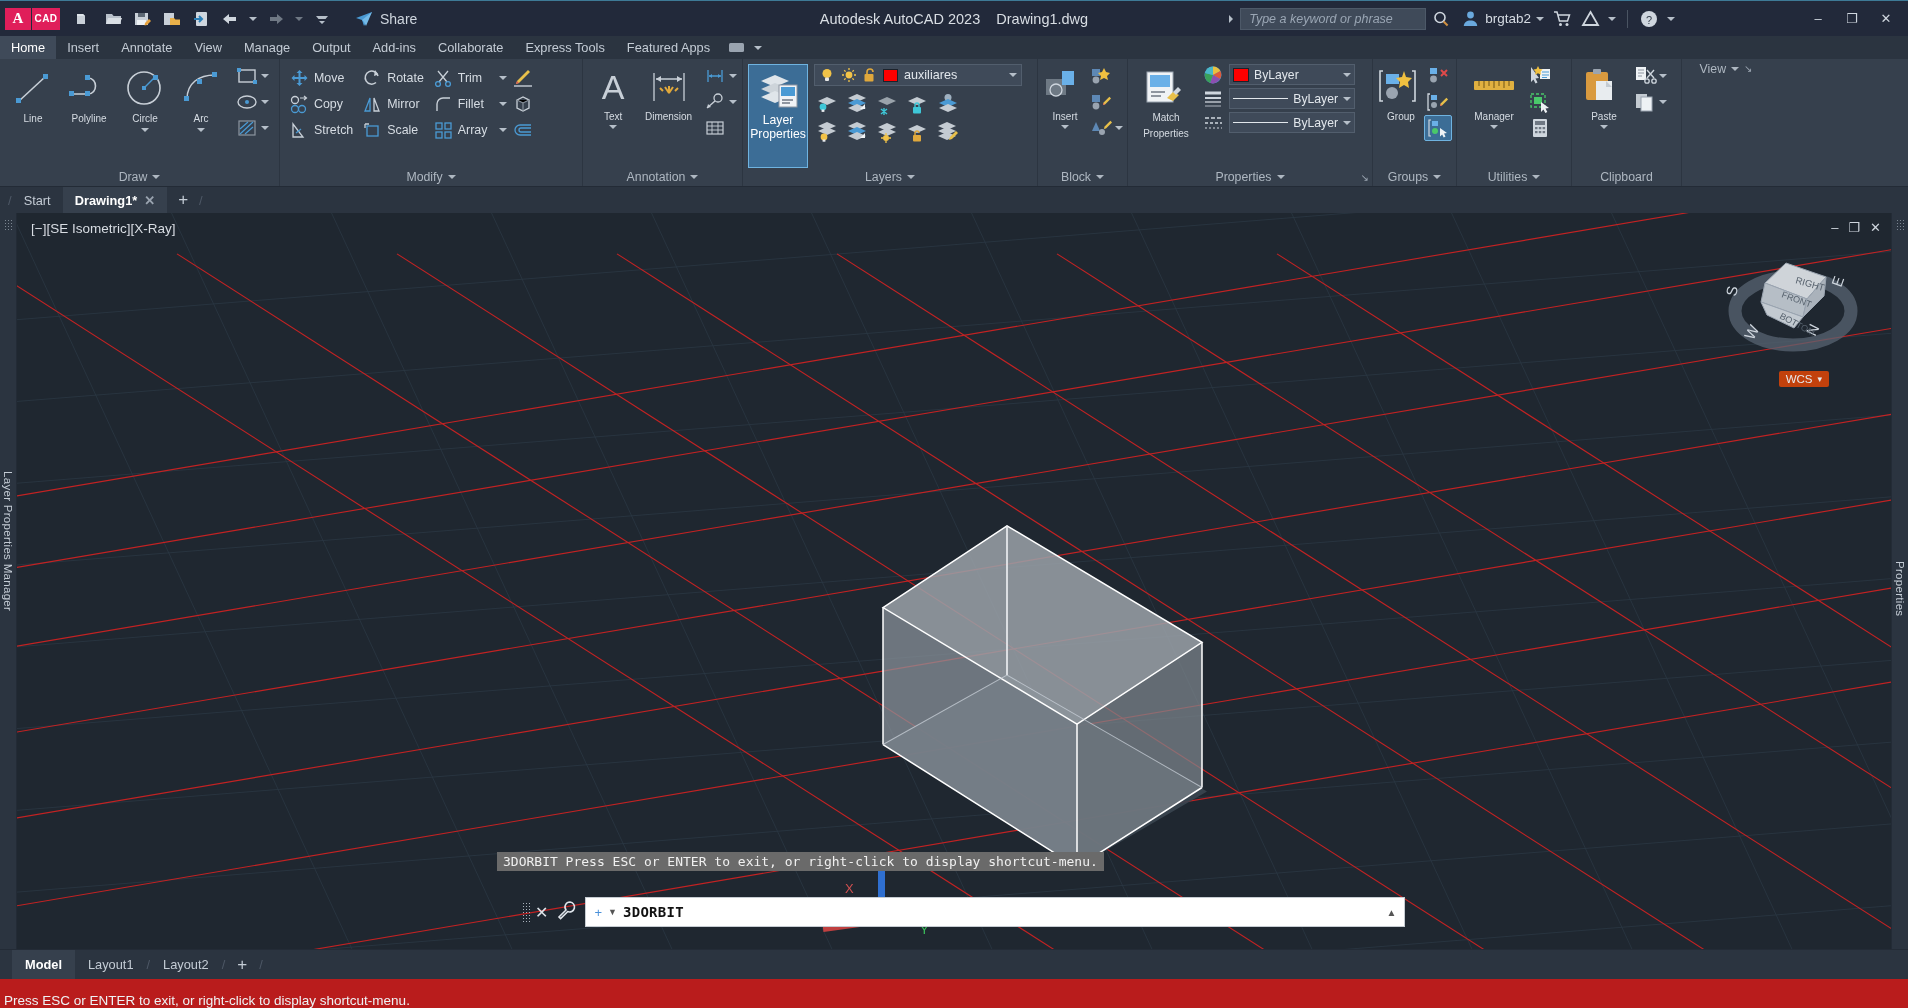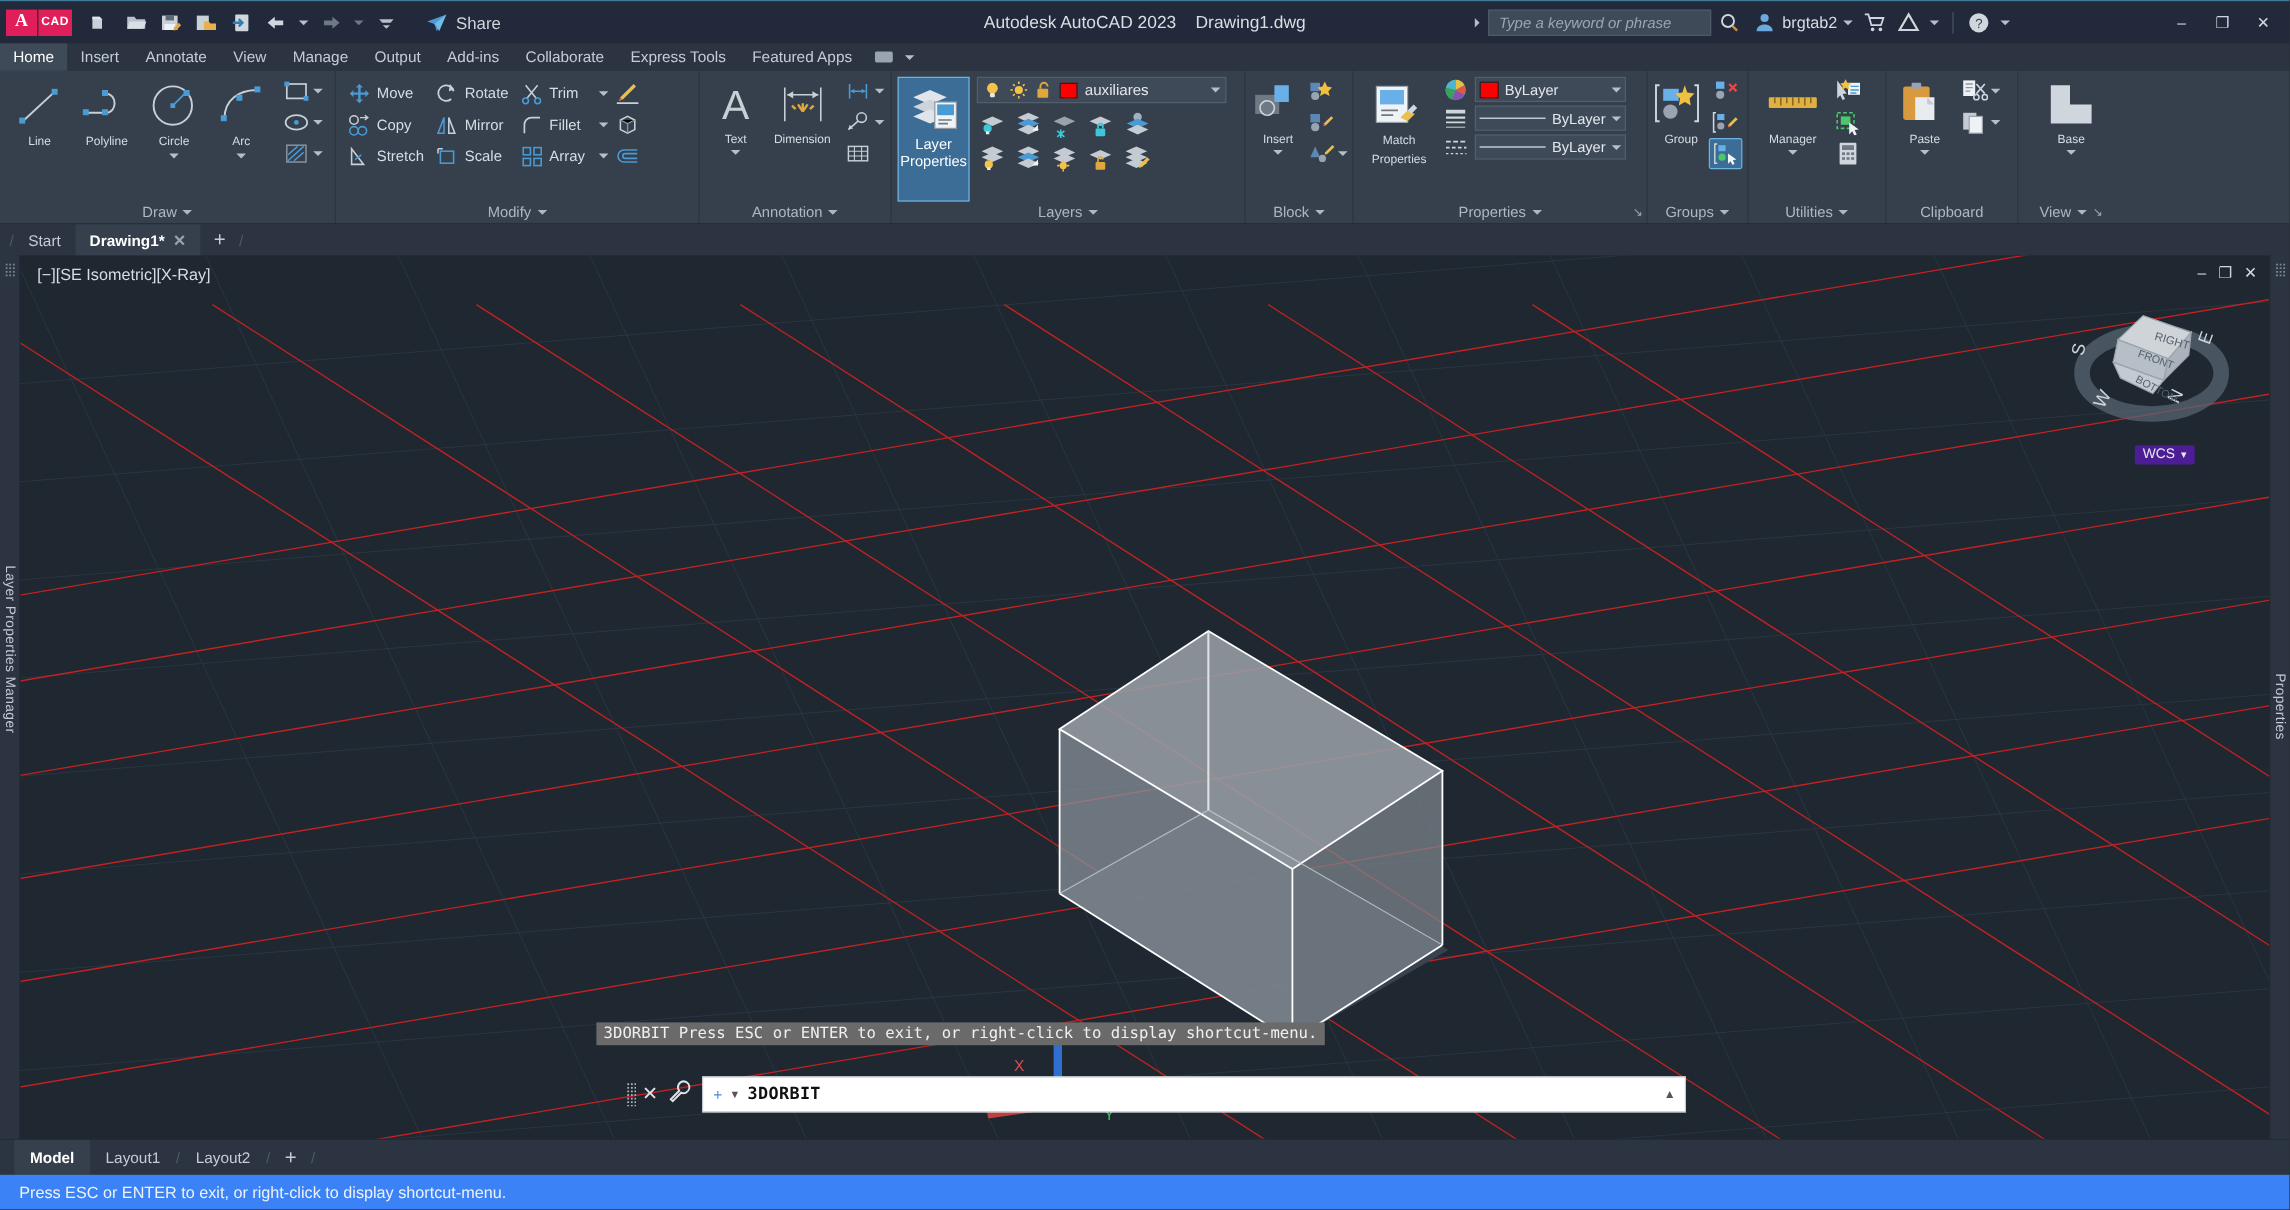--- a/index.html
+++ b/index.html
@@ -188,21 +188,21 @@
   .vp-winbtns {
     position: absolute; right: 10px; top: 7px; display: flex; gap: 10px;
     z-index: 5; color: #cfd6de; font-size: 13px;
   }
   .vp-winbtns span { cursor: pointer; }
 
   
   .viewcube { position: absolute; right: 28px; top: 42px; width: 140px; height: 120px; z-index: 6; }
   .wcs-btn {
     position: absolute; right: 62px; top: 158px; z-index: 6;
-    background: #4c1d95; color: #e6eaee; font-size: 11.5px;
+    background: #c2410c; color: #e6eaee; font-size: 11.5px;
     padding: 2px 7px; display: flex; align-items: center; gap: 5px;
     border-radius: 2px; cursor: pointer;
   }
 
   
   .cmd-tooltip {
     position: absolute; left: 480px; bottom: 78px; background: #6a6a6a;
     color: #f0f0f0; font-family: "DejaVu Sans Mono", monospace; font-size: 13px;
     padding: 2px 6px; z-index: 7; white-space: nowrap;
   }
@@ -233,22 +233,22 @@
     flex: 0 0 30px; font-size: 12.8px; padding-left: 12px;
     border-top: 1px solid #232b36;
   }
   .ltab { display: flex; align-items: center; padding: 0 13px; color: #c4ccd5; cursor: pointer; }
   .ltab.active { background: #36404d; color: #ffffff; font-weight: bold; }
   .ltab-sep { color: #4e5866; display: flex; align-items: center; }
   .ltab-plus { display: flex; align-items: center; padding: 0 12px; color: #c4ccd5; font-size: 17px; cursor: pointer; }
 
   
   .statusbar {
-    height: 29px; background: #3b82f6; display: flex; align-items: center;
-    flex: 0 0 29px; padding-left: 16px; color: #eef2f5; font-size: 13.5px;
+    height: 29px; background: #b91c1c; display: flex; align-items: flex-end;
+    flex: 0 0 29px; padding-left: 4px; color: #eef2f5; font-size: 13.5px;
   }
 </style>
 </head>
 <body>
 
 <div class="titlebar">
   <div class="logo-a">A</div>
   <div class="logo-cad">CAD</div>
 
   <div class="qat">
@@ -977,29 +977,20 @@
           <div class="dd-caret"></div>
         </div>
       </div>
     </div>
     <div class="panel-title">
       <span>Clipboard</span>
     </div>
   </div>
 
   <div class="panel" style="width:88px;border-right:none">
-    <div class="panel-body" style="justify-content:center">
-      <div class="big-btn" style="width:56px">
-        <svg width="46" height="40" viewBox="0 0 46 40">
-            <path d="M6 4h16v16h18v16H6z" fill="#cfd6de"></path>
-          </svg>
-        <span class="lbl">Base</span>
-        <div class="dd-caret" style="margin-top:2px"></div>
-      </div>
-    </div>
     <div class="panel-title">
       <span>View</span>
       <div class="pcaret"></div>
       <span style="color:#9aa4b0;font-size:10px">↘</span>
     </div>
   </div>
 </div>
 
 <div class="doctabs">
   <div class="dtab-sep">/</div>

